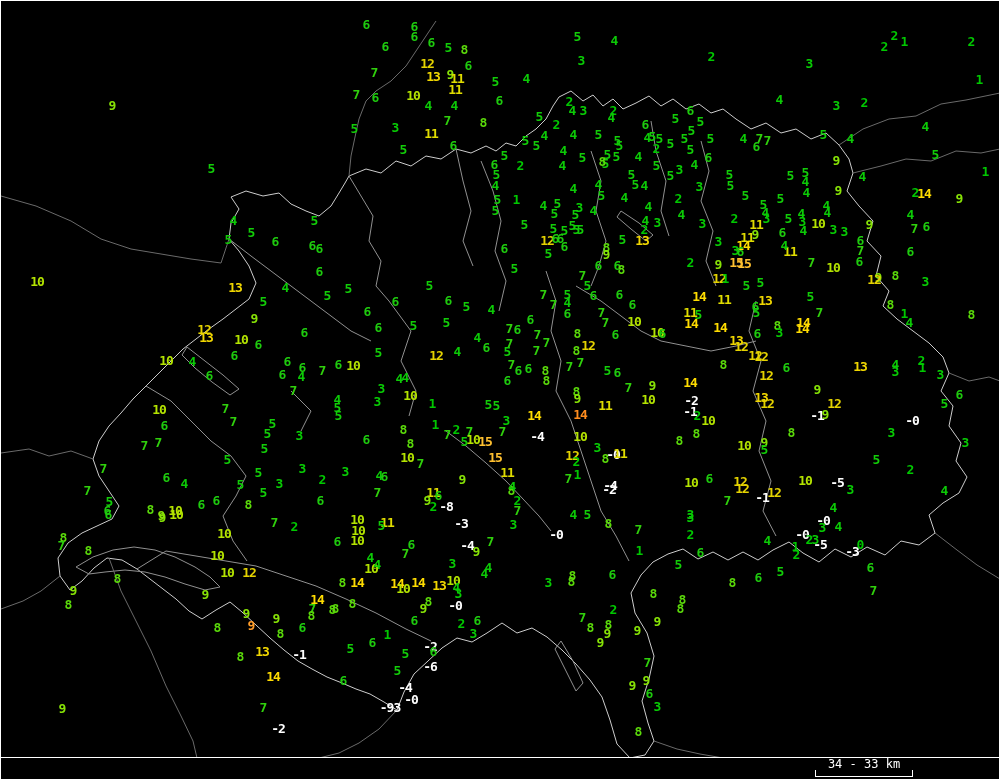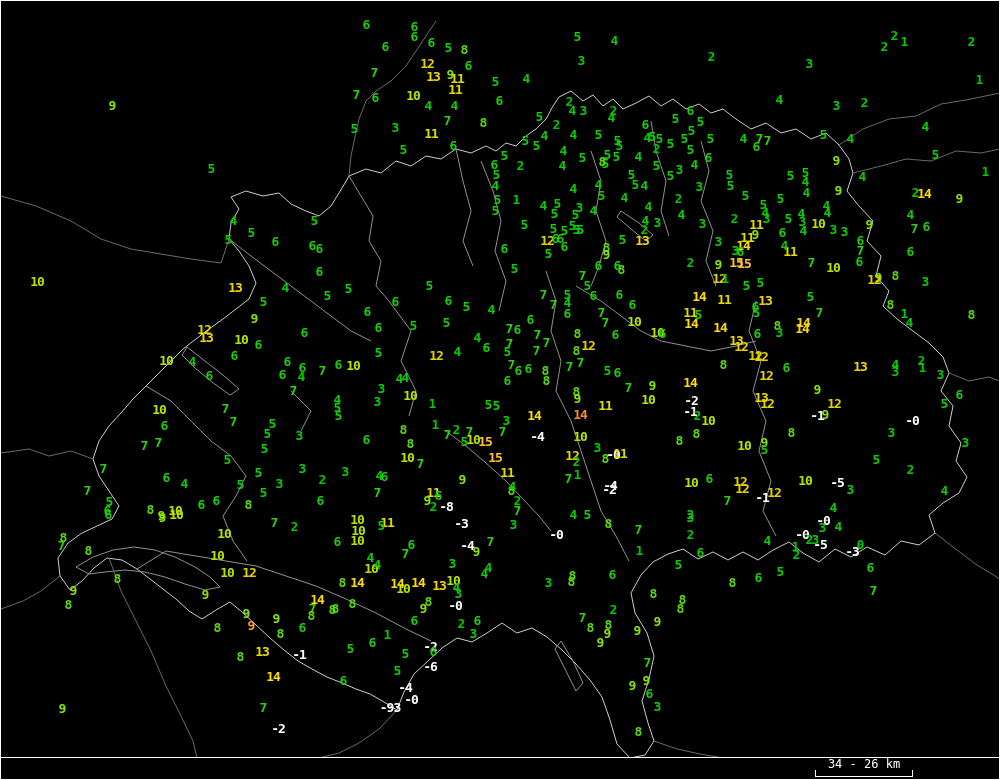--- a/index.html
+++ b/index.html
@@ -661,17 +661,17 @@
       <span class="st" style="left: 859px; top: 543px; color: rgb(0, 200, 0);">0</span>
       <span class="st" style="left: 869px; top: 566px; color: rgb(30, 202, 14);">6</span>
       <span class="st" style="left: 872px; top: 589px; color: rgb(48, 208, 12);">7</span>
     </div>
 
   <div class="statusbar">
     
   </div>
 
   <div class="scale">
-    <span class="scale-label">34 - 26 km</span>
+    <span class="scale-label">34 - 33 km</span>
     <div class="scale-bracket"></div>
   </div>
 
 </div>
 
 </body></html>

